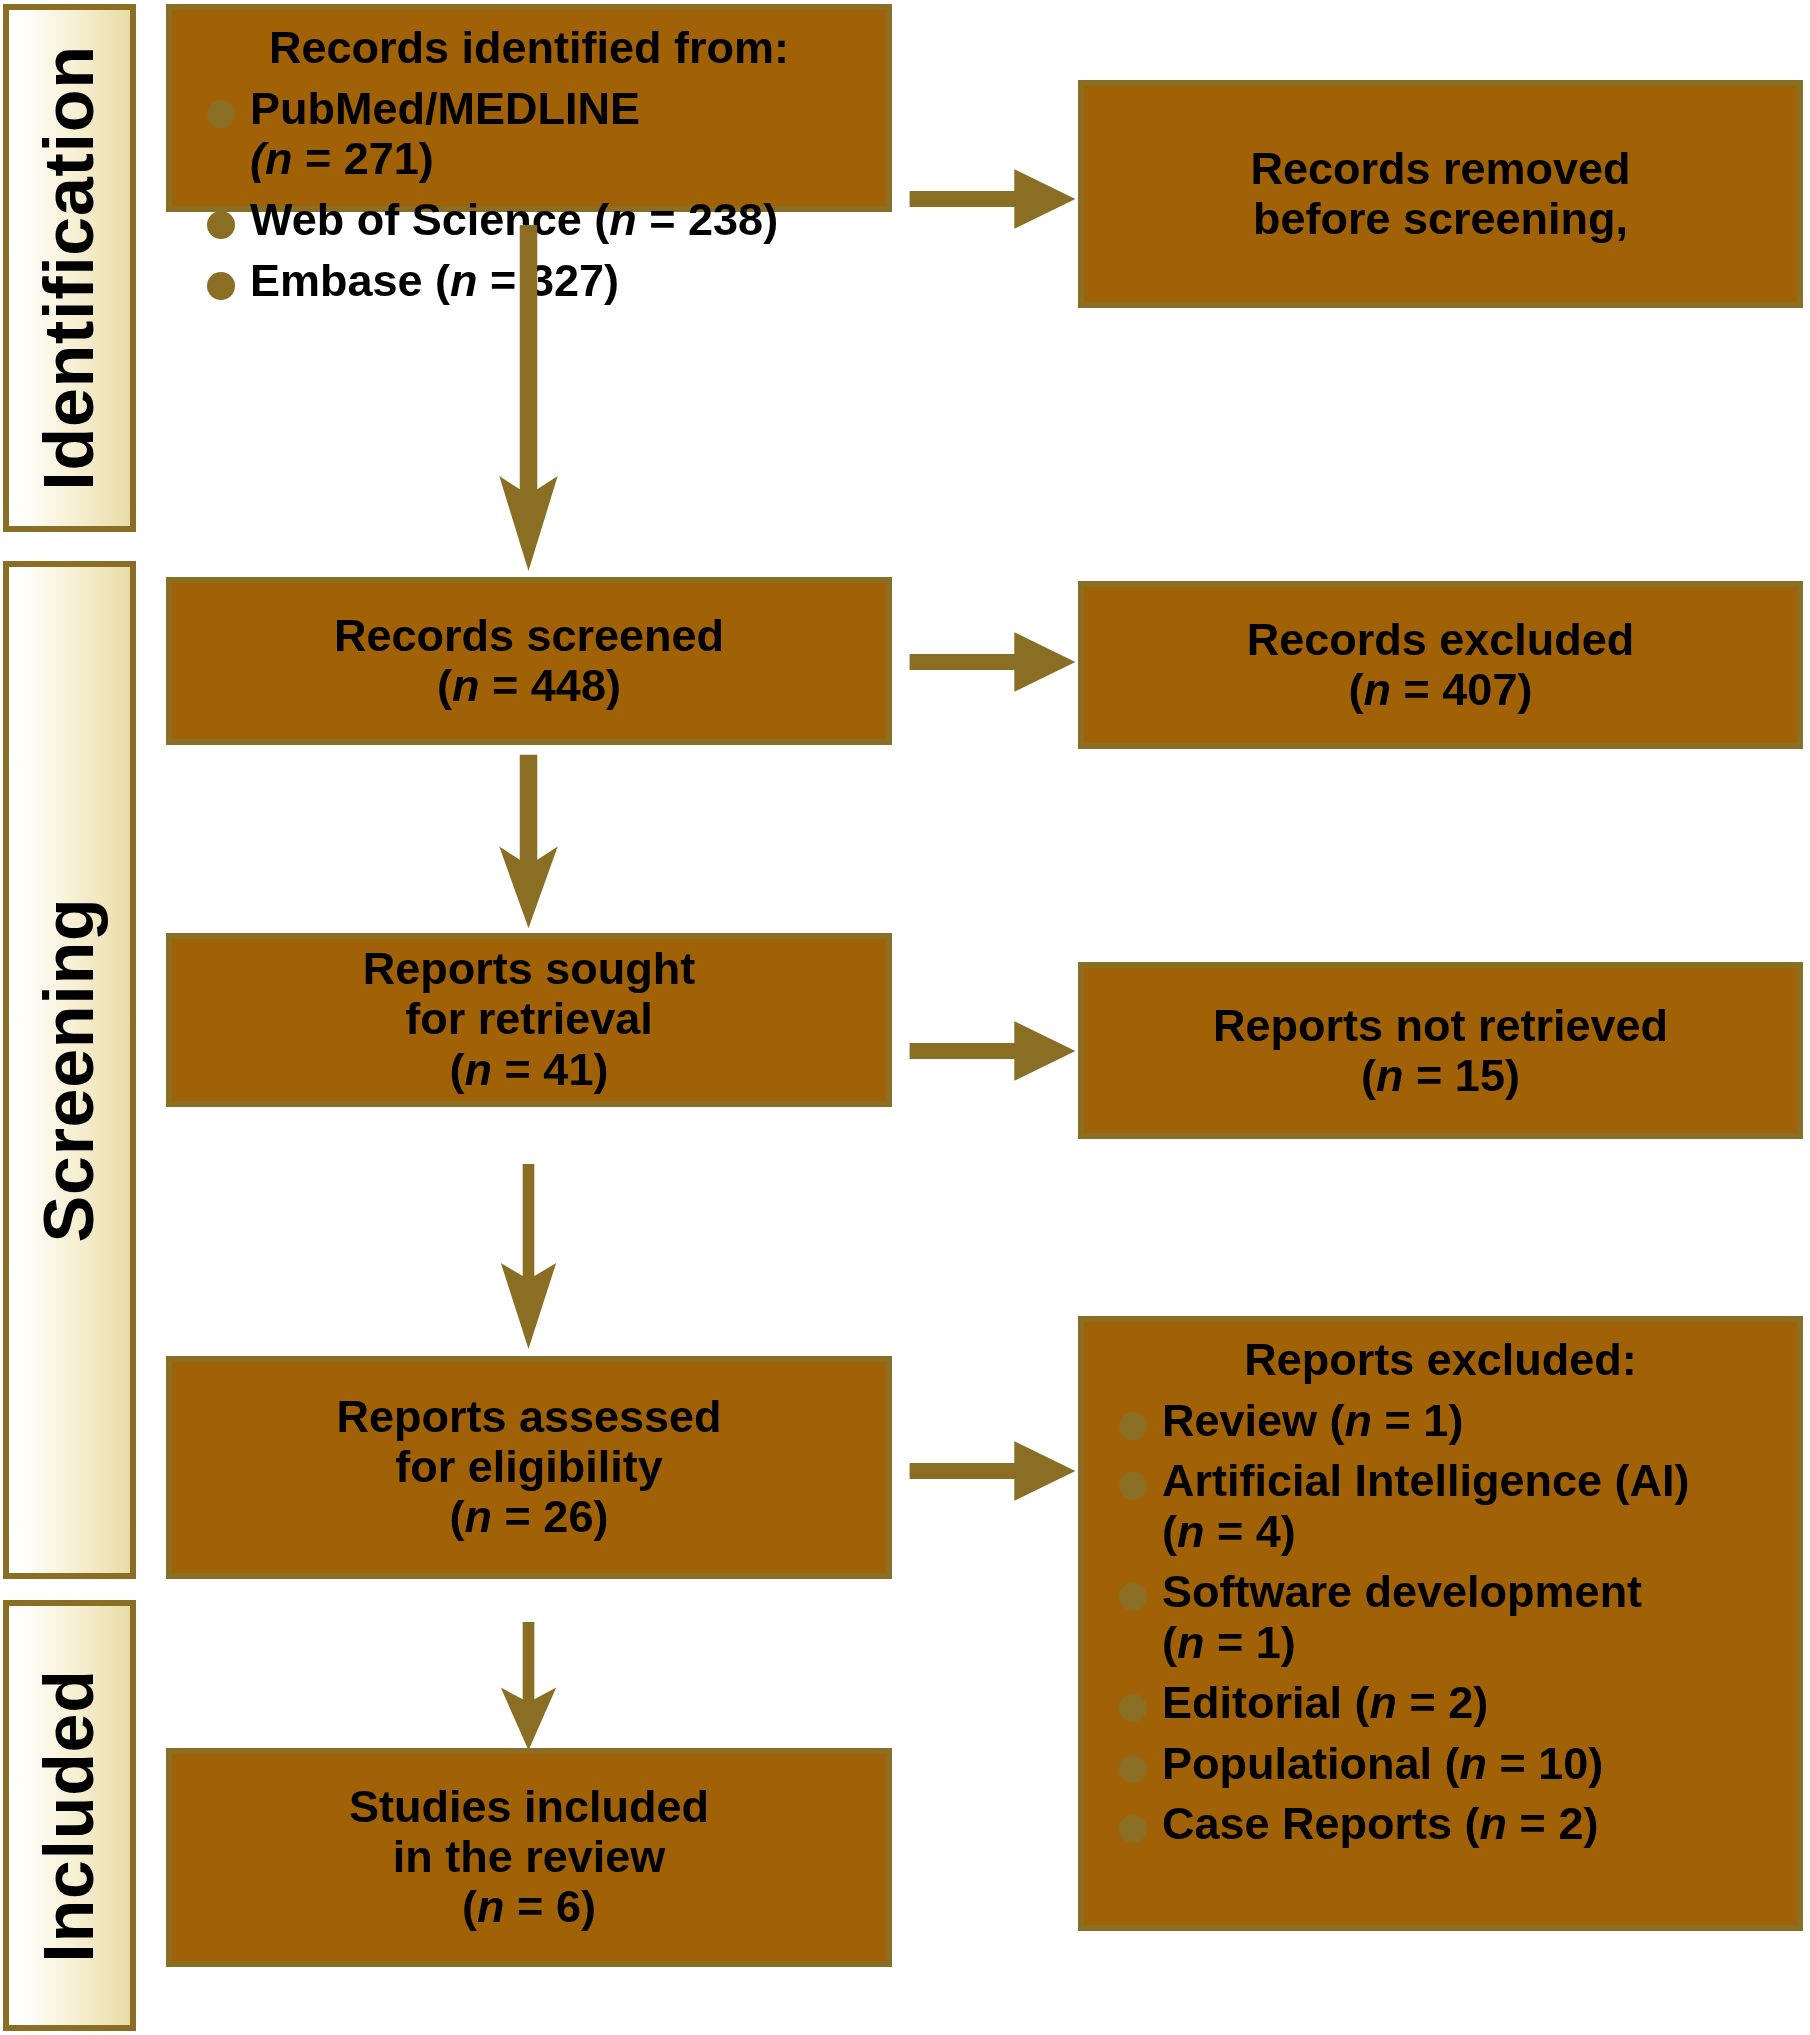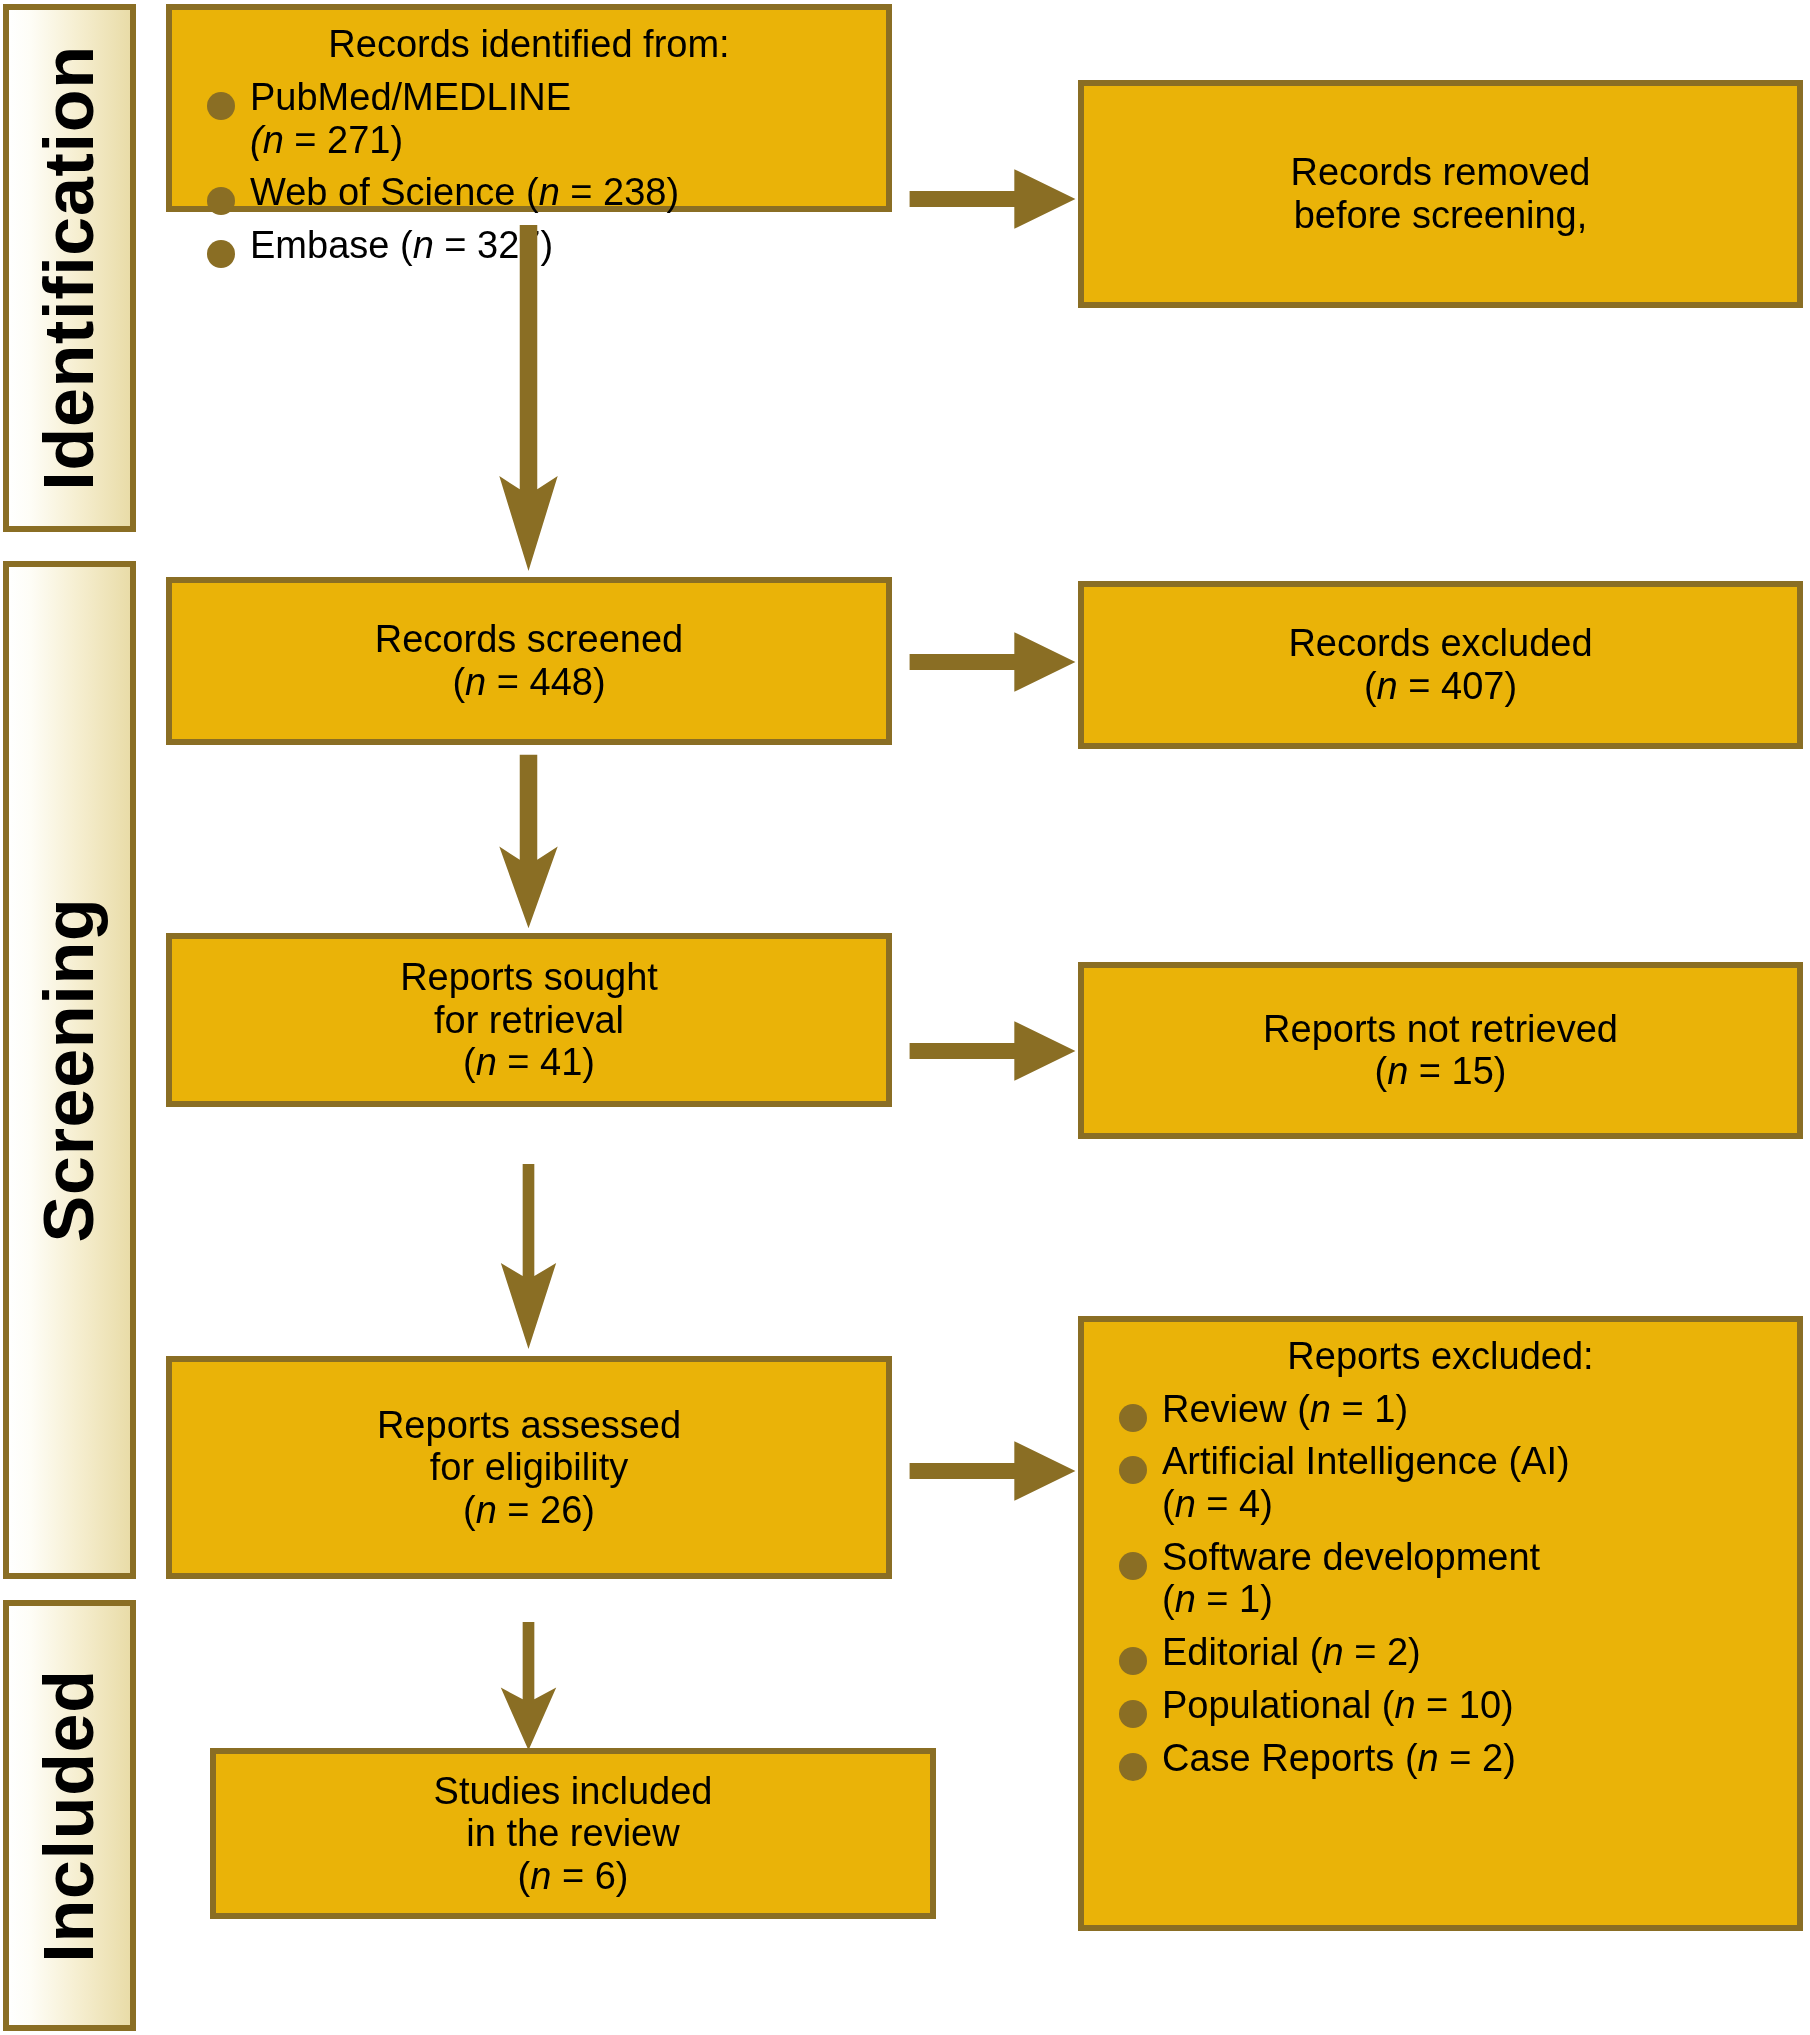--- a/index.html
+++ b/index.html
@@ -40,24 +40,24 @@
 
   #band-identification { left: 2.9px;  top: 4.4px;    width: 133px; height: 528px; }
   #band-screening      { left: 2.9px;  top: 561px;  width: 133px; height: 1018px; }
   #band-included       { left: 2.9px;  top: 1600px; width: 133px; height: 431px; }
 
   
   .flow-box {
     position: absolute;
     box-sizing: border-box;
     border: 6.6px solid #8a6e24;
-    background: #eab308;
+    background: #a16207;
     color: #000000;
-    font-weight: normal;
-    font-size: 38px;
+    font-weight: bold;
+    font-size: 45px;
     line-height: 1.12;
   }
   .flow-box .center-text {
     position: absolute;
     left: 0; right: 0;
     top: 50%;
     transform: translateY(-50%);
     text-align: center;
     padding: 0 10px;
   }
@@ -188,21 +188,21 @@
       </li>
       <li>
         <span>Populational (<span class="ital">n</span> = 10)</span>
       </li>
       <li>
         <span>Case Reports (<span class="ital">n</span> = 2)</span>
       </li>
     </ul>
   </div>
 
-  <div class="flow-box" style="left:166px; top:1748px; width:726px; height:171px;margin-left:44px;">
+  <div class="flow-box" style="left:166px; top:1748px; width:726px; height:219px;">
     <div class="center-text">
       <span>Studies included</span><br>
       <span>in the review</span><br>
       <span>(<span class="ital">n</span> = 6)</span>
     </div>
   </div>
 
   <div class="arrow" style="left:905px; top:159px;">
     <svg width="175" height="80" viewBox="0 0 240 110">
       <path d="M6 44 L150 44 L150 14 L234 55 L150 96 L150 66 L6 66 Z" fill="#8a6e24"></path>

